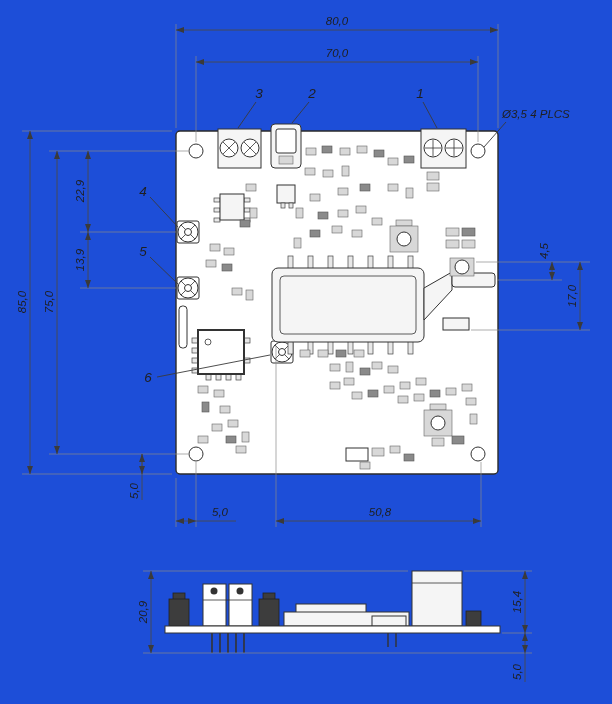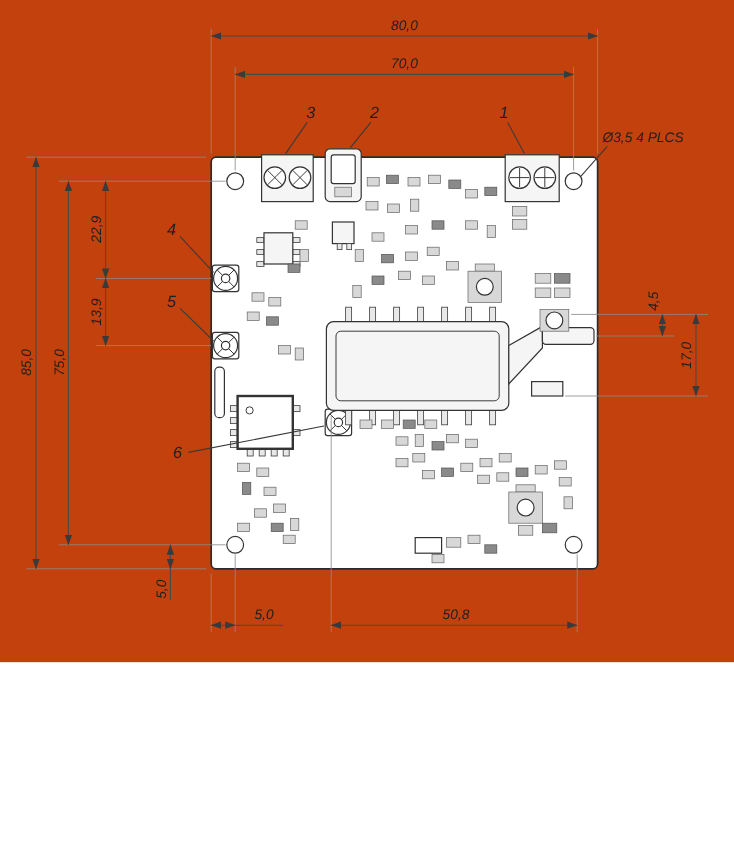--- a/index.html
+++ b/index.html
@@ -1,16 +1,16 @@
 <!DOCTYPE html>
 <html><head>
 <meta charset="utf-8">
 <style>
   html,body { margin:0; padding:0; background:#fff; }
-  #stage { position:relative; width:612px; height:552px; background:#c2410c;
+  #stage { position:relative; width:612px; height:704px; background:#1d4ed8;
            font-family:"Liberation Sans", sans-serif; overflow:hidden; }
   svg { position:absolute; left:0; top:0; }
   .ext   { stroke:#8a8a8a; stroke-width:0.7; fill:none; }
   .dimln { stroke:#4a4a4a; stroke-width:0.9; fill:none; }
   .ldr   { stroke:#3a3a3a; stroke-width:0.9; fill:none; }
   .dimtext { font-family:"Liberation Sans",sans-serif; font-style:italic;
              font-size:11.5px; fill:#1f1f1f; }
   .callout { font-family:"Liberation Sans",sans-serif; font-style:italic;
              font-size:13.5px; fill:#1f1f1f; }
   .outline { fill:#ffffff; stroke:#2b2b2b; stroke-width:1.4; }

